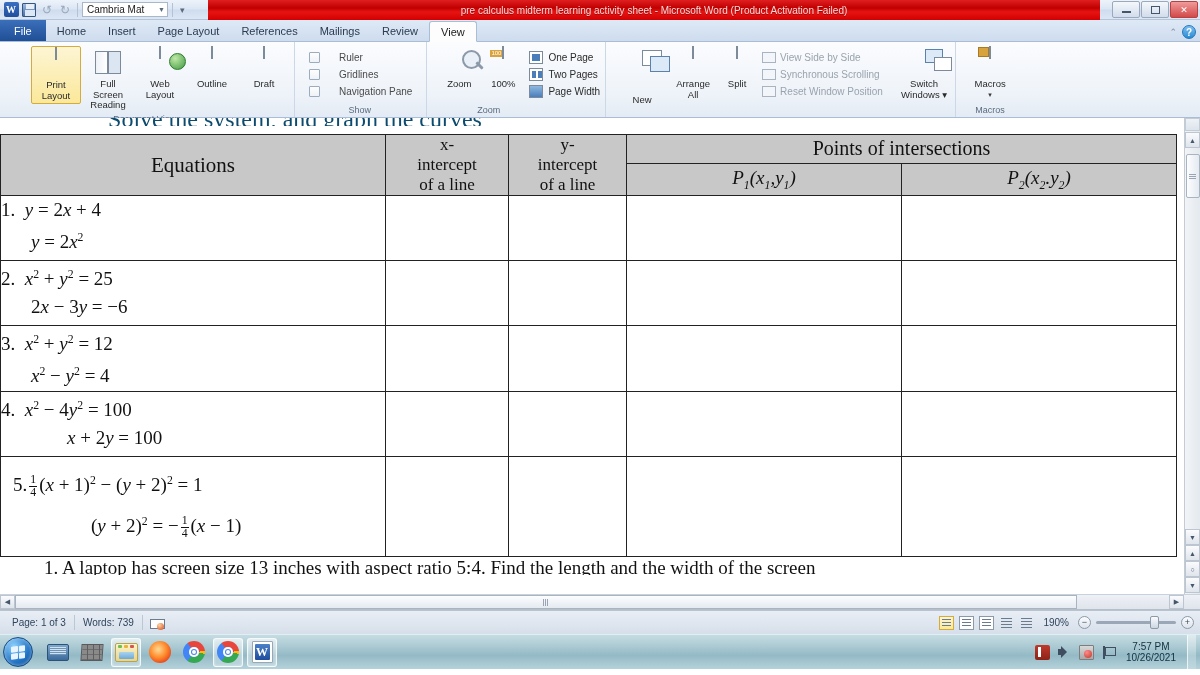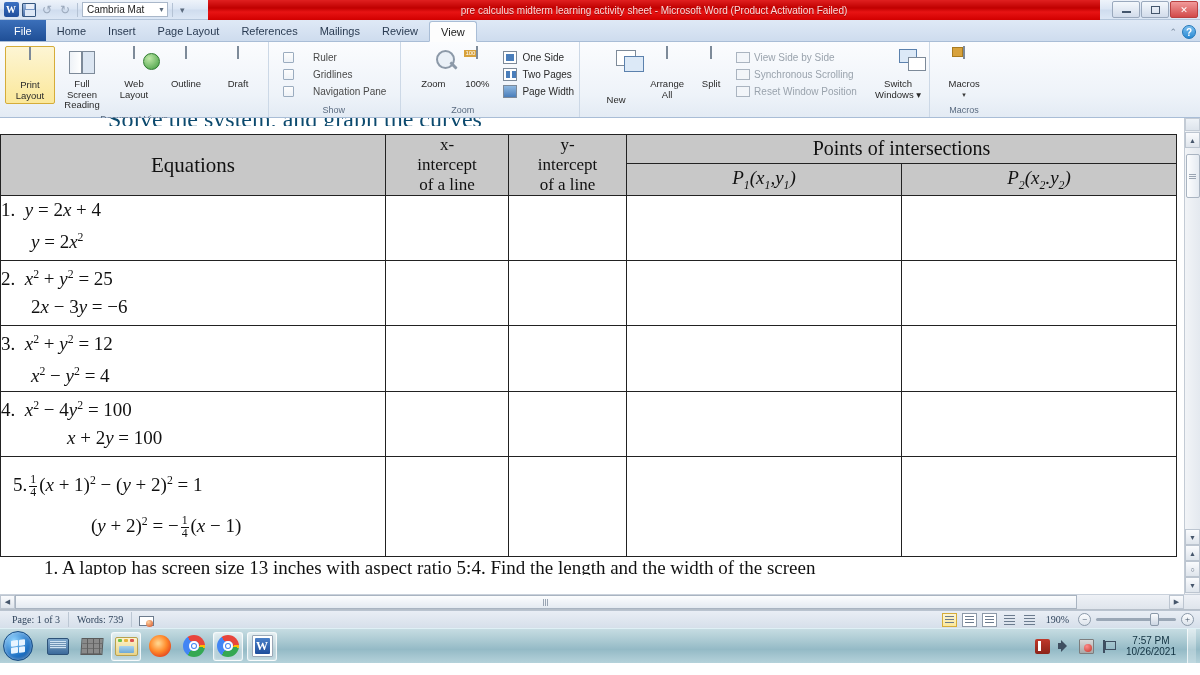--- a/index.html
+++ b/index.html
@@ -97,21 +97,21 @@
   }
   .rgroup { position:relative; display:flex; flex-direction:column; height:100%; padding:2px 5px 0; }
   .rgroup + .rgroup { border-left:1px solid #ccd8e6; }
   .rgbody { flex:1; display:flex; align-items:flex-start; gap:2px; padding-top:2px; }
   .rglabel { font-size:9px; color:#5a6b80; text-align:center; height:13px; line-height:13px; }
 
   .bigbtn {
     width:50px; display:flex; flex-direction:column; align-items:center;
     padding:2px 1px; font-size:9.5px; color:#2a2a2a; text-align:center; line-height:10.5px;
   }
-  .bigbtn.sel { border:1px solid #d5ac39; background:linear-gradient(to bottom,#fdf5d4,#fbe89a); border-radius:2px; }
+  .bigbtn.sel { border:1px solid #d5ac39; background:linear-gradient(to bottom,#fdf5d4,#fbe89a); border-radius:2px;margin-left:26px; }
   .bigbtn .ic { width:30px;height:30px; margin-bottom:1px; position:relative; }
 
   .page-ic{width:22px;height:26px;background:#fff;border:1px solid #7d8a99;margin:2px auto 0;position:relative;}
   .page-ic:after{content:"";position:absolute;left:3px;top:4px;right:3px;height:1px;
     background:repeating-linear-gradient(to bottom,#8795a6 0 1px,transparent 1px 4px);height:18px;}
   .book-ic{width:27px;height:23px;margin:3px auto 0;display:flex;}
   .book-ic i{display:block;width:13px;height:23px;background:#fff;border:1px solid #7d8a99;}
   .book-ic i:first-child{background:linear-gradient(to right,#eef2f7,#fff);}
   .book-ic i:last-child{background:#dce6f2;}
   .globe-ic{width:26px;height:24px;margin:3px auto 0;position:relative;background:#fff;border:1px solid #7d8a99;}
@@ -230,23 +230,23 @@
     background:linear-gradient(to bottom,#fafbfd,#dfe5ec);border:1px solid #bcc5d0;}
   .hs-track{flex:1;height:14px;position:relative;}
   .hs-thumb{position:absolute;left:0;top:0;width:92%;height:14px;
     background:linear-gradient(to bottom,#fcfdfe,#e4eaf1);border:1px solid #a9b4c1;
     display:flex;align-items:center;justify-content:center;}
   .hs-thumb i{display:block;width:6px;height:7px;
     background:repeating-linear-gradient(to right,#9aa5b3 0 1px,transparent 1px 2px);}
 
   
   .statusbar {
-    height:18px; background:linear-gradient(to bottom,#e9eef5,#d6dfea);
+    height:24px; background:linear-gradient(to bottom,#e9eef5,#d6dfea);
     border-top:1px solid #b9c3cf; display:flex; align-items:center;
-    font-size:10px; color:#30445c; padding:0 4px; justify-content:space-between;font-family:Liberation Serif, serif;
+    font-size:10px; color:#30445c; padding:0 4px; justify-content:space-between;
   }
   .sb-left { display:flex; align-items:center; gap:0; }
   .sb-item { padding:0 8px; border-right:1px solid #bcc7d4; height:15px; line-height:15px; }
   .proof-ic { width:16px;height:14px;margin:0 6px; position:relative; }
   .proof-ic:before{content:"";position:absolute;left:1px;top:3px;width:13px;height:8px;background:#fff;border:1px solid #6c7b8d;}
   .proof-ic:after{content:"";position:absolute;left:8px;top:7px;width:7px;height:7px;border-radius:50%;
     background:radial-gradient(circle at 35% 30%,#ffd3a0,#d24a1f);}
   .sb-right { display:flex; align-items:center; gap:5px; padding-right:2px;}
   .view-ic { width:15px;height:14px;border:1px solid #8c99a8;background:#fff;position:relative;}
   .view-ic.sel { border:1px solid #d5ac39; background:linear-gradient(to bottom,#fdf5d4,#fbe89a); }
@@ -430,21 +430,21 @@
         <span class="ic"><span class="zoom-ic"></span></span>
         <span>Zoom</span>
       </div>
       <div class="bigbtn" style="width:40px;">
         <span class="ic"><span class="hundred-ic"></span></span>
         <span>100%</span>
       </div>
       <div style="display:flex;flex-direction:column;padding-top:3px;padding-left:4px;">
         <div class="smrow">
           <span class="sm-ic one"></span>
-          <span>One Side</span>
+          <span>One Page</span>
         </div>
         <div class="smrow">
           <span class="sm-ic two"></span>
           <span>Two Pages</span>
         </div>
         <div class="smrow">
           <span class="sm-ic pw"></span>
           <span>Page Width</span>
         </div>
       </div>

